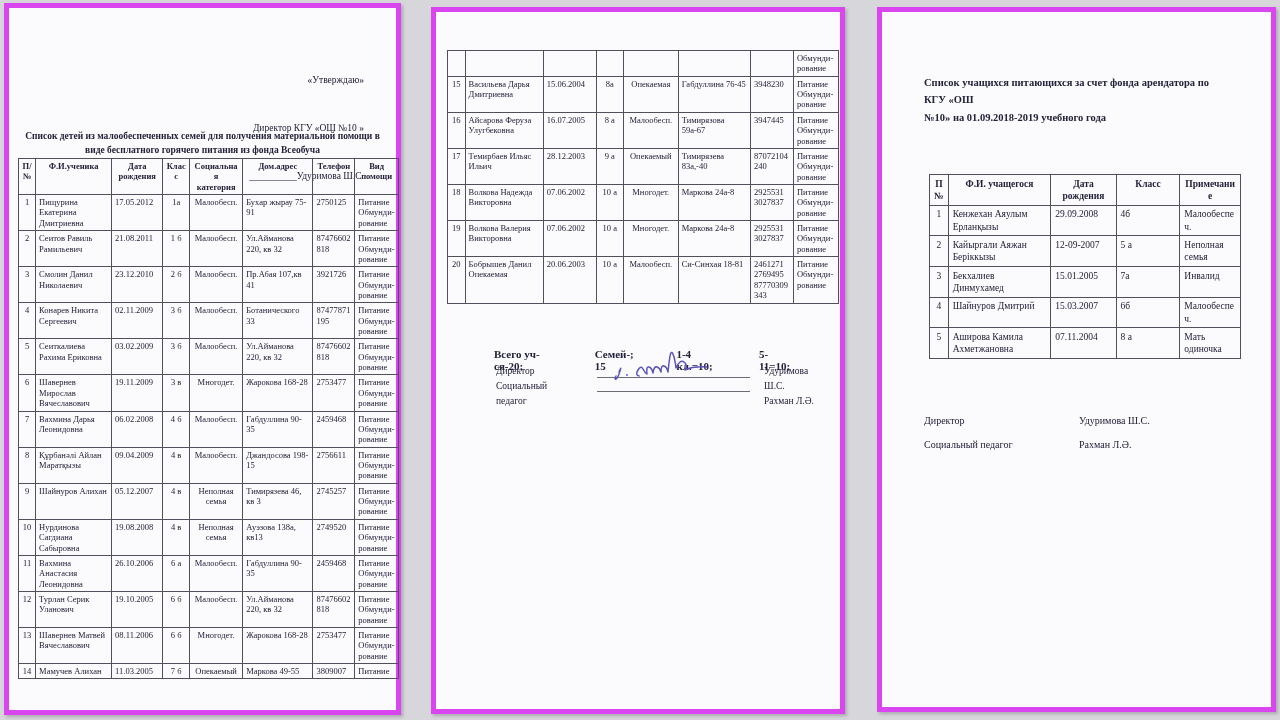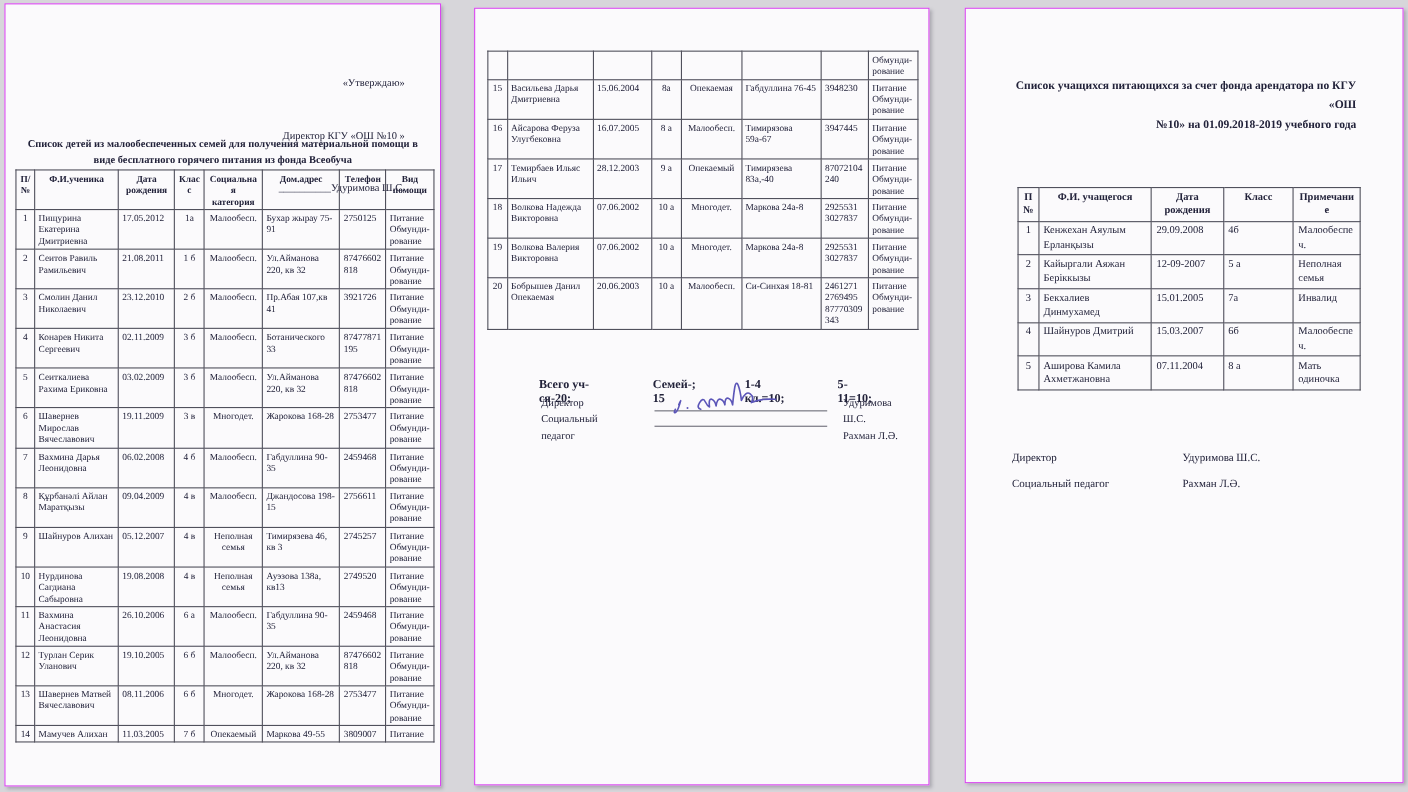--- a/index.html
+++ b/index.html
@@ -4,21 +4,21 @@
 <style>
   html,body{margin:0;padding:0;}
   body{
     position:relative;width:1280px;height:720px;overflow:hidden;
     background:#d7d6da;
     font-family:"Liberation Serif","DejaVu Serif",serif;
     color:#22223a;
   }
   .page{
     position:absolute;background:#fbfafc;
-    border:1px solid #d946ef;
+    border:5px solid #d946ef;
     box-shadow:2px 2px 3px rgba(90,90,100,.35);
     box-sizing:border-box;
   }
   #page1{left:4px;top:3px;width:397px;height:712px;}
   #page2{left:431px;top:7px;width:414px;height:707px;}
   #page3{left:877px;top:7px;width:399px;height:705px;}
 
   .approval{
     position:absolute;top:36px;right:32px;text-align:right;
     font-size:9.5px;line-height:24px;white-space:pre-line;
@@ -50,21 +50,21 @@
   .totals span{margin-right:36px;}
 
   .sigrow{position:absolute;top:352px;left:60px;right:18px;display:flex;font-size:9.5px;}
   .sig-roles div{line-height:15px;}
   .sig-lines{position:relative;width:178px;margin:0 14px 0 28px;}
   .sig-lines .ln{height:13px;border-bottom:1px solid #6d6d78;}
   .sig-lines svg{position:absolute;left:8px;top:-14px;}
   .sig-names div{line-height:15px;}
 
   .p3-title{
-    position:absolute;top:62px;left:42px;right:42px;text-align:right;
+    position:absolute;top:62px;left:42px;right:42px;text-align:left;
     font-weight:bold;font-size:10.5px;line-height:1.65;white-space:pre-line;
   }
   #t3{position:absolute;top:162px;left:47px;width:312px;}
   .roster2 td,.roster2 th{
     border:1px solid #50505c;
     font-size:9.5px;line-height:1.3;
     padding:2.5px 4px;vertical-align:top;
     white-space:pre-line;word-wrap:break-word;
   }
   .roster2 th{font-weight:bold;text-align:center;}

